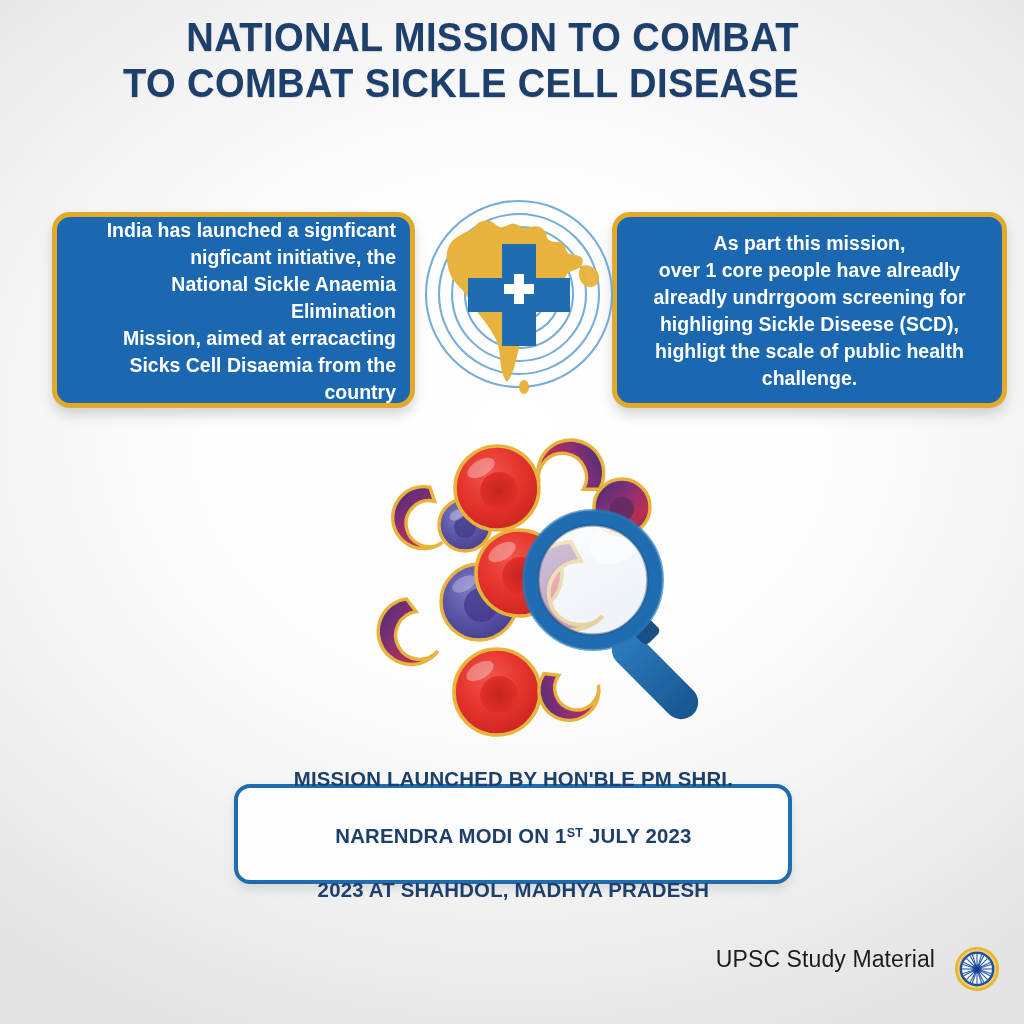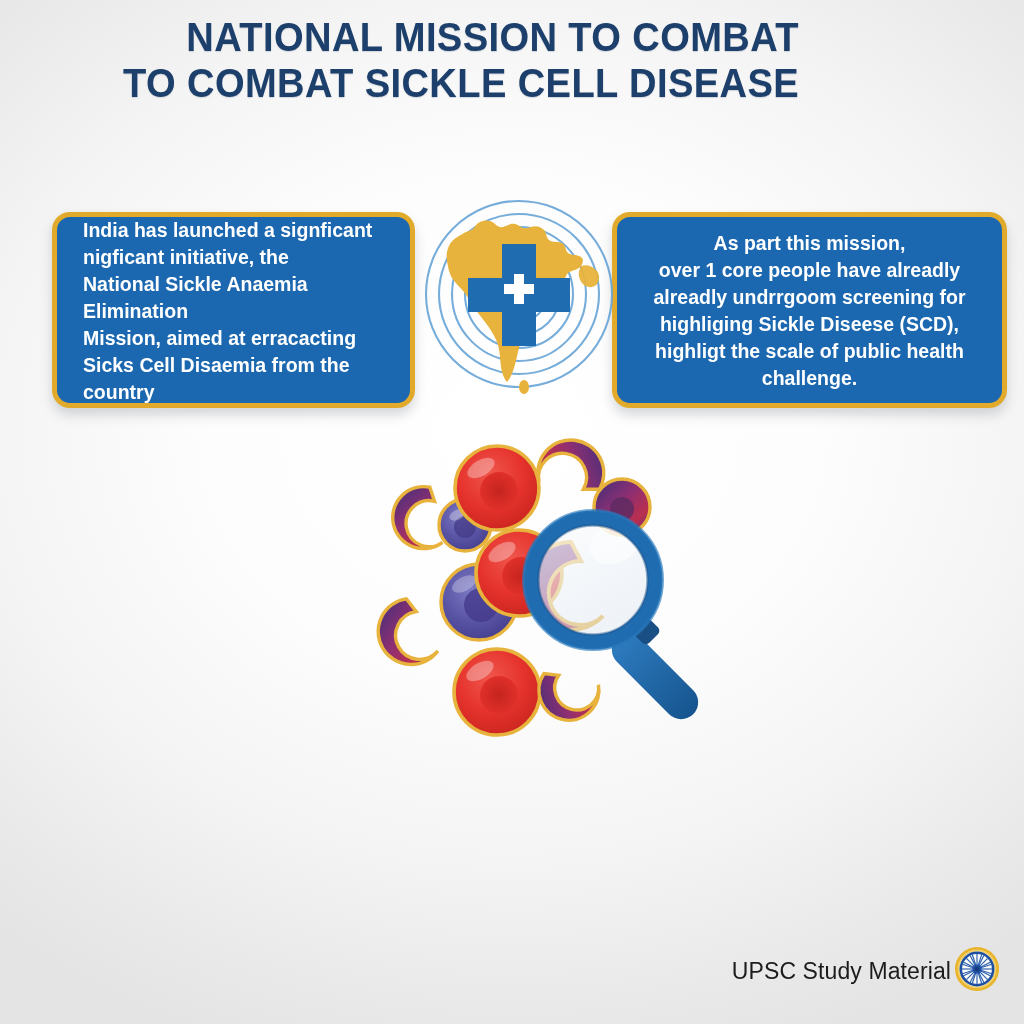--- a/index.html
+++ b/index.html
@@ -63,21 +63,21 @@
     overflow: hidden;
   }
   .info-box .txt { width: 100%; white-space: pre-line; }
   #box-left {
     left: 52px;
     top: 212px;
     width: 363px;
     height: 196px;
     text-align: left;
   }
-  #box-left .txt { padding-left: 12px; }
+  #box-left .txt { padding-left: 12px; text-align: right; }
   #box-right {
     left: 612px;
     top: 212px;
     width: 395px;
     height: 196px;
     text-align: center;
   }
 
   
   #emblem {
@@ -124,22 +124,21 @@
     transform: scaleX(0.97);
   }
   .sup { font-size: 13px; vertical-align: 6px; }
 
   
   #watermark {
     position: absolute;
     right: 24px;
     bottom: 28px;
     display: flex;
-    align-items: center;
-    gap: 3px;
+    gap: 19px;
   }
   #watermark .wm-text {
     color: #1c1c1c;
     font-size: 23px;
     font-weight: normal;
     letter-spacing: 0.1px;
   }
 </style>
 </head>
 <body>
@@ -330,20 +329,27 @@
           <ellipse cx="250" cy="112" rx="28" ry="20" fill="#ffffff" opacity="0.55" transform="rotate(-30 250 112)"></ellipse>
         </g>
 
         <circle cx="227" cy="150" r="62" fill="none" stroke="#1f6cb0" stroke-width="15"></circle>
         <circle cx="227" cy="150" r="69.5" fill="none" stroke="#2a79bd" stroke-width="3" opacity="0.65"></circle>
         <circle cx="227" cy="150" r="54.5" fill="none" stroke="#1a4f86" stroke-width="2.5" opacity="0.45"></circle>
       </g>
     </svg>
   </div>
 
+  <div id="caption-box">
+    <div class="cap-text">
+      <div>MISSION LAUNCHED BY HON'BLE PM SHRI.</div>
+      <div><span>NARENDRA MODI ON 1</span><span class="sup">ST</span><span> JULY 2023</span></div>
+      <div>2023 AT SHAHDOL, MADHYA PRADESH</div>
+    </div>
+  </div>
 
   <div id="watermark">
     <span class="wm-text">UPSC Study Material</span>
     <span>
       <svg width="46" height="46" viewBox="0 0 46 46">
 
         <g fill="#e9b52e">
           <circle cx="23" cy="23" r="22"></circle>
         </g>
         <g fill="#f2cf68">

